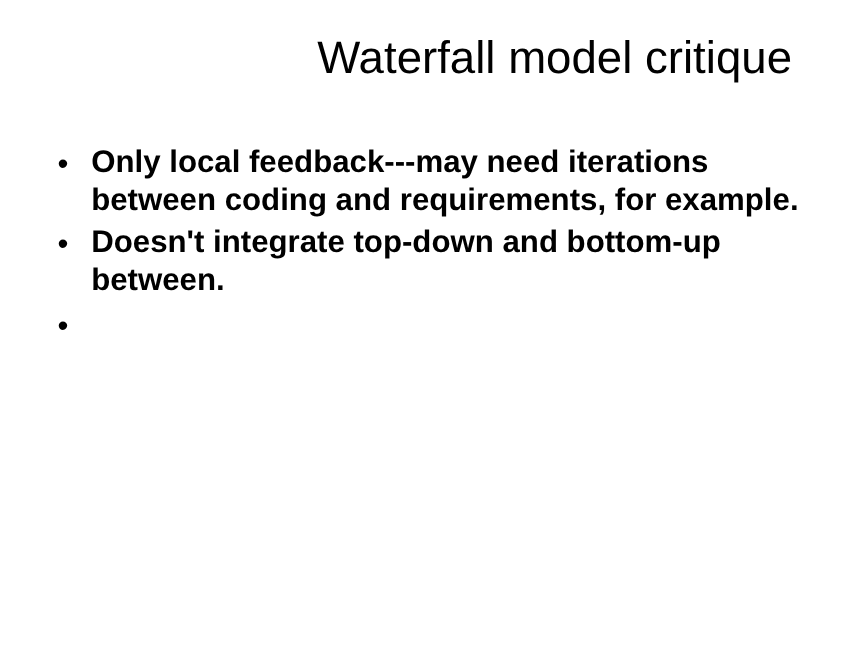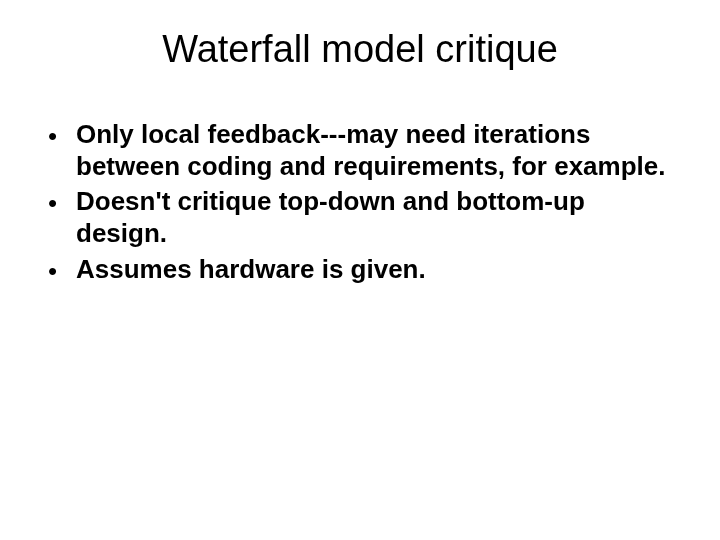--- a/index.html
+++ b/index.html
@@ -16,21 +16,21 @@
       overflow: hidden;
     }
     .slide {
       width: 100%;
       height: 100%;
       padding: 28px 40px;
     }
     .title {
       font-size: 38px;
       font-weight: 400;
-      text-align: center;
+      text-align: right;
       margin-bottom: 48px;
       padding: 0 20px;
     }
     .bullet-list {
       list-style: none;
       padding-left: 8px;
     }
     .bullet-item {
       font-size: 26px;
       line-height: 1.22;
@@ -53,20 +53,19 @@
 
 <div class="slide">
   <h1 class="title">Waterfall model critique</h1>
   <ul class="bullet-list">
     <li class="bullet-item">
       <span class="bullet-marker">•</span>
       <span class="bullet-text">Only local feedback---may need iterations between coding and requirements, for example.</span>
     </li>
     <li class="bullet-item">
       <span class="bullet-marker">•</span>
-      <span class="bullet-text">Doesn't critique top-down and bottom-up design.</span>
+      <span class="bullet-text">Doesn't integrate top-down and bottom-up between.</span>
     </li>
     <li class="bullet-item">
       <span class="bullet-marker">•</span>
-      <span class="bullet-text">Assumes hardware is given.</span>
     </li>
   </ul>
 </div>
 
 </body></html>

